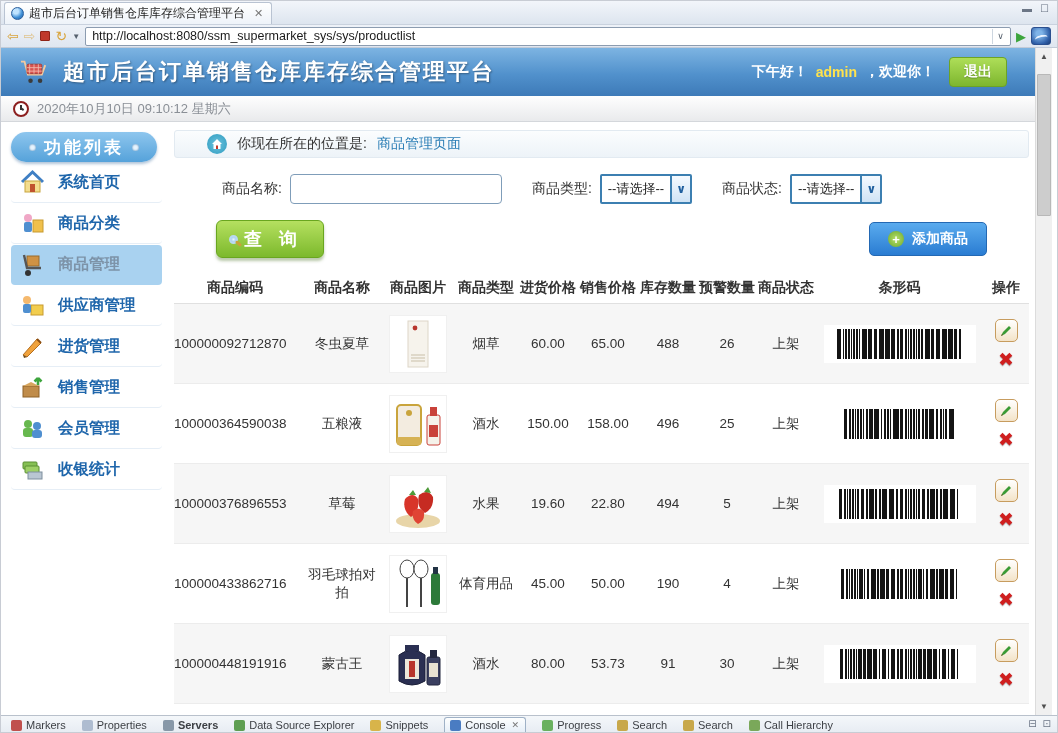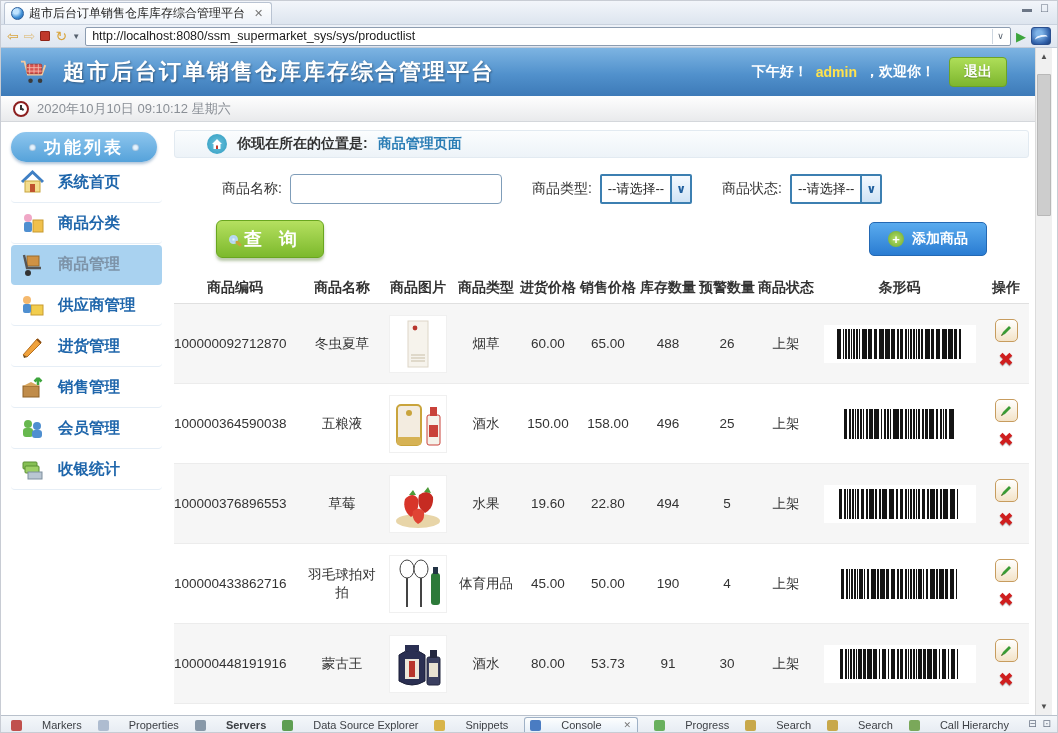--- a/index.html
+++ b/index.html
@@ -49,21 +49,21 @@
   .site-body { display:flex; background:#fff; }
   .sidebar { width:167px; padding:10px 0 0 8px; }
   .side-banner { width:146px; height:30px; margin-left:2px; border-radius:15px; background:linear-gradient(#8ec6ee,#55a2da); box-shadow:0 2px 3px rgba(60,110,160,.4); display:flex; align-items:center; justify-content:center; gap:8px; color:#fff; font-size:17px; font-weight:bold; letter-spacing:3px; }
   .side-banner .dot { width:7px; height:7px; border-radius:50%; background:#e8f4fd; box-shadow:inset 0 0 2px #3a7ab0; }
   .side-item { display:flex; align-items:center; gap:12px; height:40px; margin:1px 4px 0 2px; padding-left:8px; border-bottom:1px solid #e6eef6; font-size:15.5px; font-weight:bold; color:#1f66ab; border-radius:4px; }
   .side-item.active { background:#a9d2f0; color:#7d93a8; border-bottom-color:transparent; }
   .side-item .sicon { width:27px; height:27px; flex:0 0 27px; }
 
   
   .content { flex:1; padding:8px 6px 0 8px; }
-  .crumb { height:28px; background:linear-gradient(#fbfdfe,#edf3f8); border:1px solid #e2eaf1; border-radius:3px; display:flex; align-items:center; gap:10px; padding:0 10px 0 32px; font-size:14px; color:#333; font-weight:bold; }
+  .crumb { height:28px; background:linear-gradient(#fbfdfe,#edf3f8); border:1px solid #e2eaf1; border-radius:3px; display:flex; align-items:center; gap:10px; padding:0 10px 0 32px; font-size:14px; color:#333; font-weight:normal; }
   .crumb-home { width:20px; height:20px; border-radius:50%; background:radial-gradient(#6cc3dd,#2e9bc0); display:flex; align-items:center; justify-content:center; }
   .crumb a { color:#2a7db5; text-decoration:none; }
 
   .filter-row { display:flex; align-items:center; margin:16px 0 0 48px; font-size:14px; color:#333; }
   .filter-row .flabel { margin-right:8px; }
   .txt-input { width:212px; height:30px; border:1px solid #7f9db9; border-radius:4px; font-size:14px; padding:0 6px; outline:none; }
   .sel { display:flex; align-items:stretch; height:30px; border:2px solid #3c7fb1; background:#fff; border-radius:2px; margin-right:30px; }
   .sel .seltxt { display:flex; align-items:center; padding:0 6px; font-size:13px; color:#222; min-width:64px; }
   .sel .selarrow { width:20px; border-left:2px solid #3c7fb1; background:linear-gradient(#f5faff,#cfe3f5); display:flex; align-items:center; justify-content:center; color:#1f5f9e; font-size:12px; font-weight:bold; }
   .gap30 { width:30px; }
@@ -95,21 +95,21 @@
   .del-ic { color:#cf1f1f; font-size:19px; font-weight:bold; line-height:1; text-shadow:0 1px 1px rgba(0,0,0,.3); }
 
   
   .vscroll { position:absolute; top:0; right:5px; width:17px; height:100%; background:#f0f0f0; border-left:1px solid #dcdcdc; }
   .vscroll .arr { height:17px; display:flex; align-items:center; justify-content:center; font-size:8px; color:#505050; background:#f0f0f0; }
   .vscroll .arr.down { position:absolute; bottom:0; left:0; right:0; }
   .vscroll .thumb { position:absolute; left:1px; right:1px; top:26px; height:142px; background:#cdcdcd; border:1px solid #b8b8b8; border-radius:1px; }
 
   
   .bottom-bar { height:19px; background:linear-gradient(#f4f7fa,#e6ebf2); border-top:1px solid #b9c1cc; display:flex; align-items:flex-start; gap:16px; padding:3px 6px 0 10px; font-size:11px; color:#3c3f44; white-space:nowrap; position:relative; }
-  .vtab { display:flex; align-items:center; gap:20px; }
+  .vtab { display:flex; align-items:center; gap:4px; }
   .vtab .vic { width:11px; height:11px; border-radius:2px; display:inline-block; }
   .vtab.bold { font-weight:bold; }
   .vtab.active { background:linear-gradient(#fdfefe,#e2ecf7); border:1px solid #9fb1c6; border-bottom:none; border-radius:3px 3px 0 0; padding:1px 6px 4px 5px; margin-top:-2px; }
   .vtab .vclose { font-size:9px; color:#777; margin-left:2px; }
   .bb-right { position:absolute; right:6px; top:2px; display:flex; gap:6px; color:#6c7686; font-size:10px; }
 </style>
 </head>
 <body>
 
 <div class="screen">

